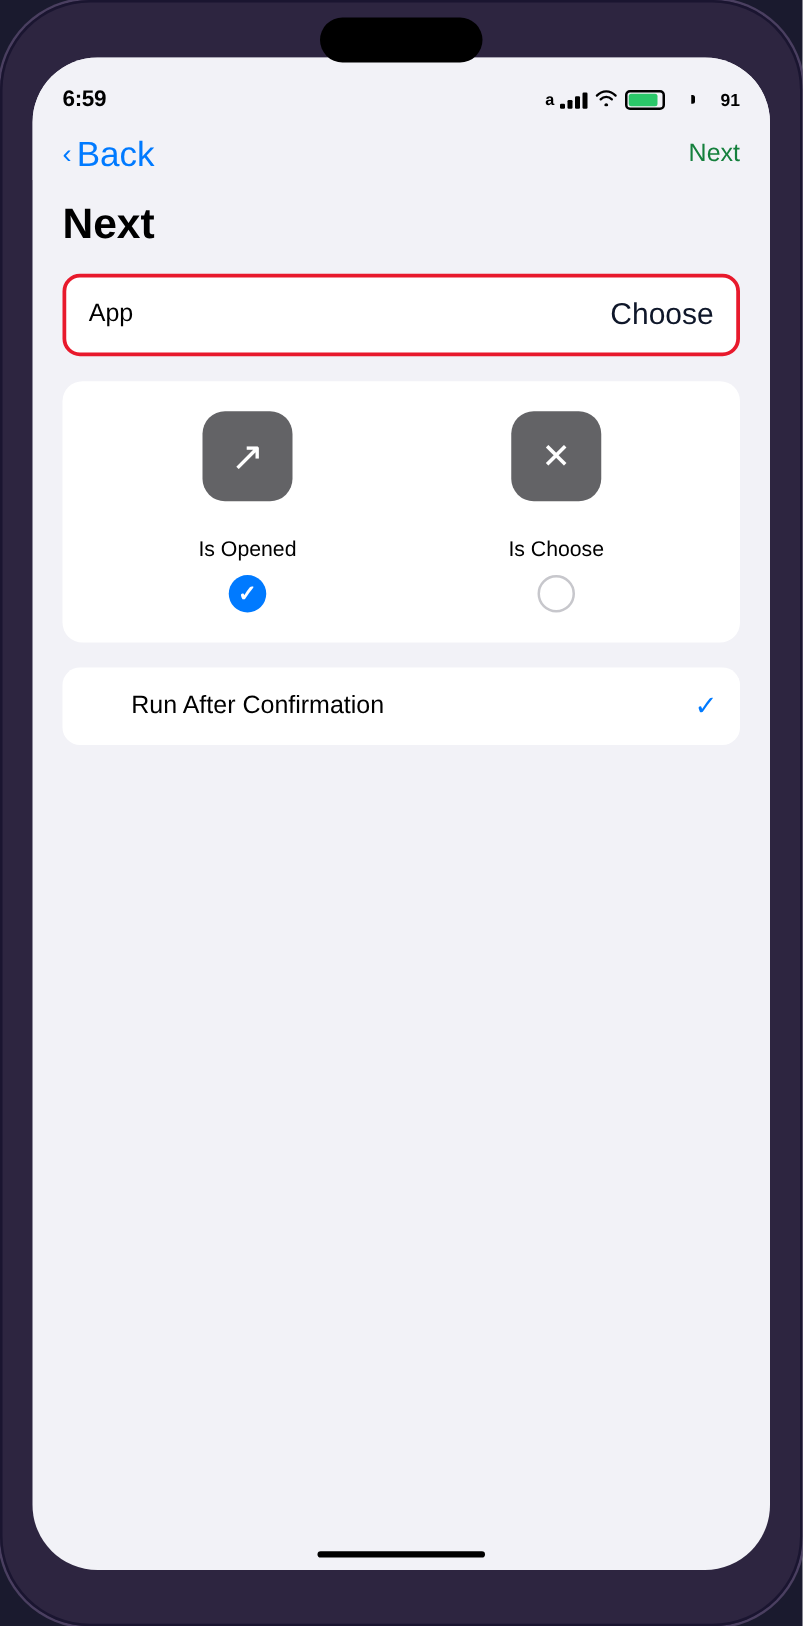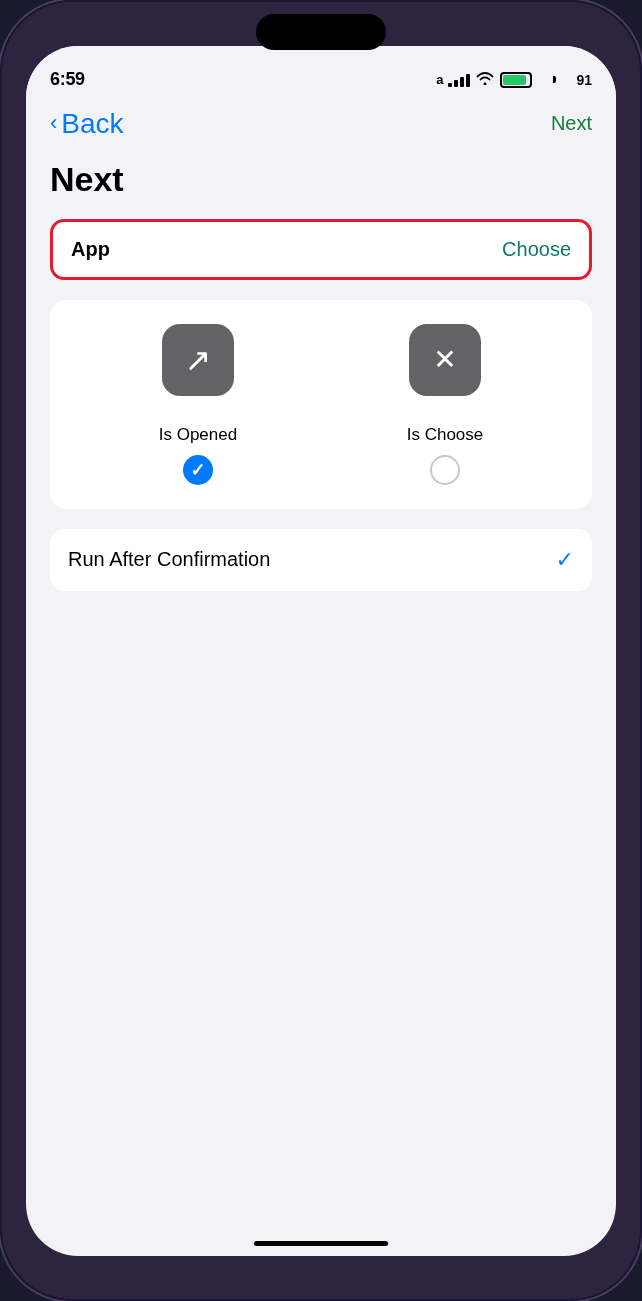--- a/index.html
+++ b/index.html
@@ -188,26 +188,26 @@
       padding: 16px 18px;
       display: flex;
       align-items: center;
       justify-content: space-between;
       margin-bottom: 20px;
     }
 
     .app-row-label {
       font-size: 20px;
       color: #000;
-      font-weight: 700;
+      font-weight: 400;
     }
 
     .app-row-choose {
-      color: #0f766e;
-      font-size: 20px;
+      color: #0f172a;
+      font-size: 24px;
       font-weight: 400;
     }
 
     
     .options-card {
       background: #fff;
       border-radius: 16px;
       padding: 24px;
       display: flex;
       justify-content: space-around;
@@ -280,20 +280,21 @@
     }
 
     .run-option-row:not(:last-child) {
       border-bottom: 1px solid #e5e5ea;
     }
 
     .run-option-label {
       font-size: 20px;
       color: #000;
       font-weight: 400;
+      margin-left: 37px;
     }
 
     .run-option-check {
       color: #007aff;
       font-size: 22px;
       font-weight: 400;
     }
 
     
     .home-indicator {

